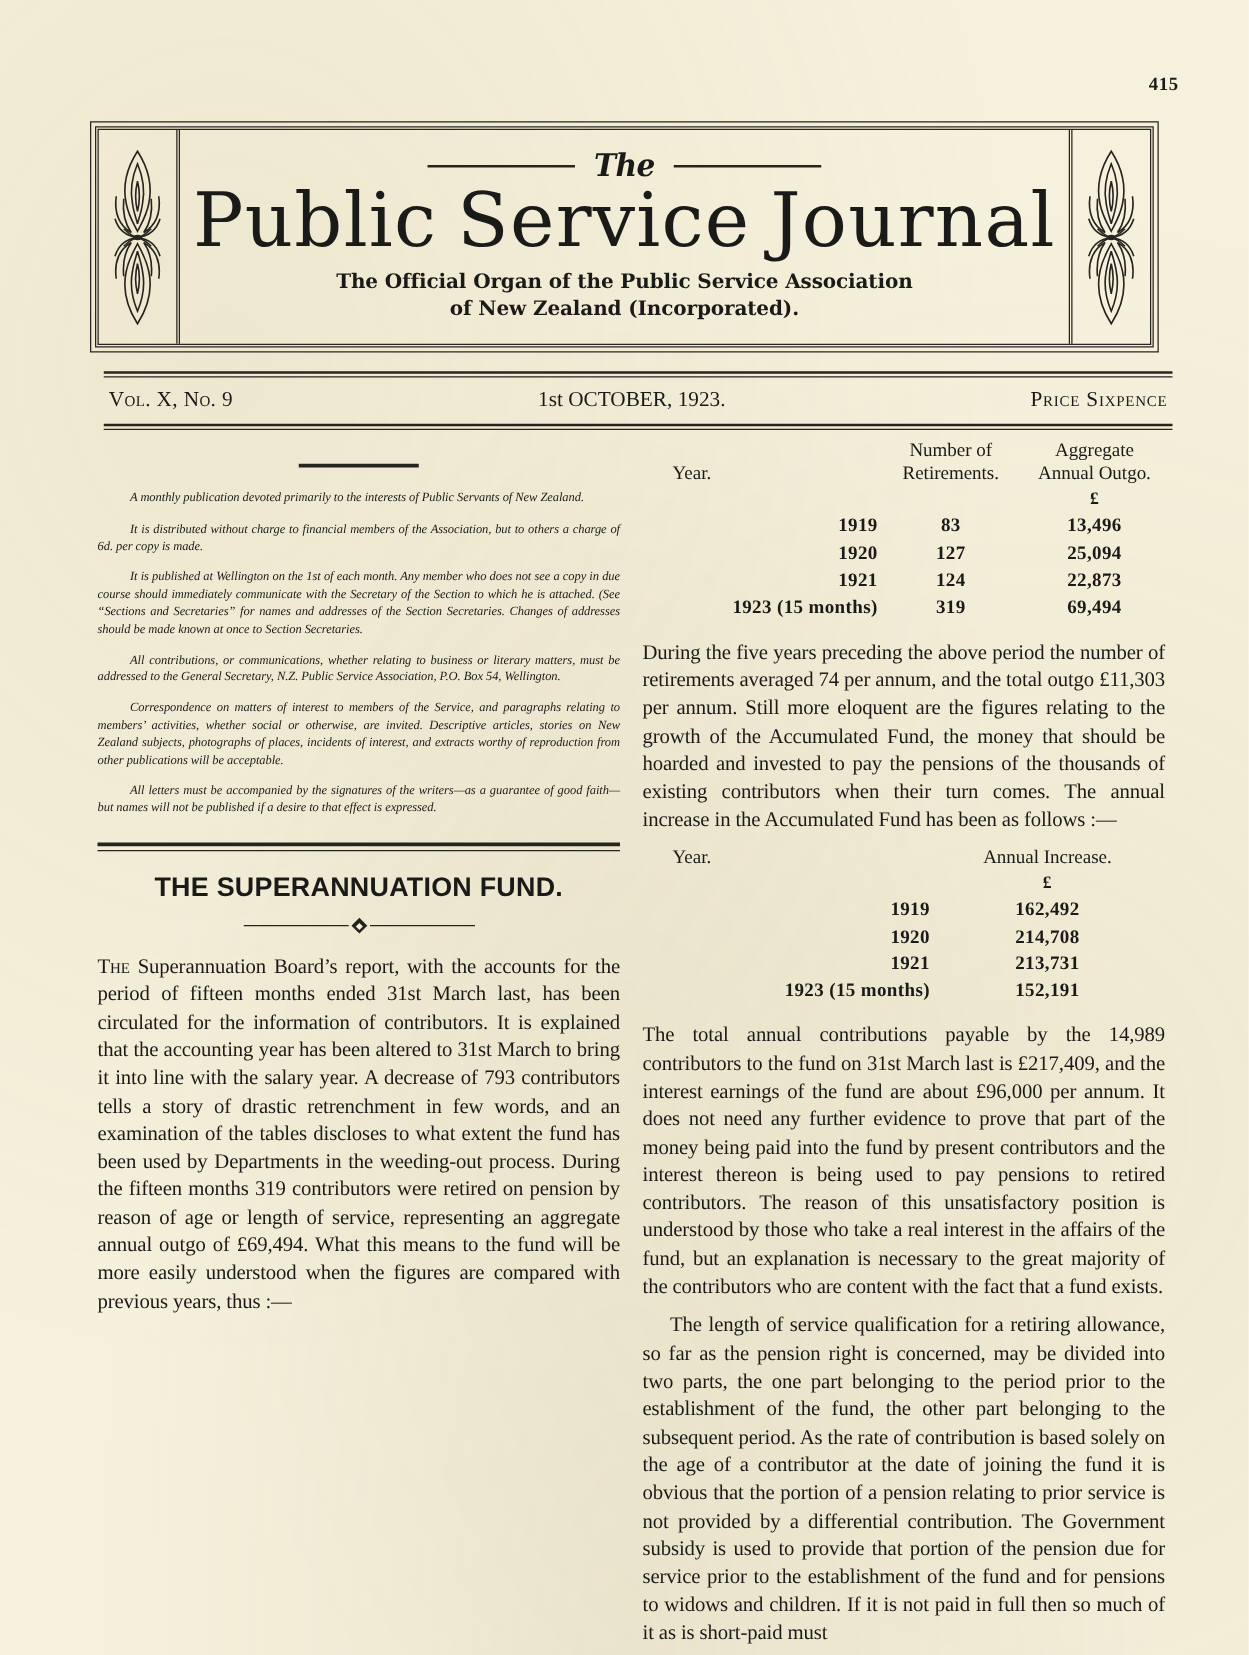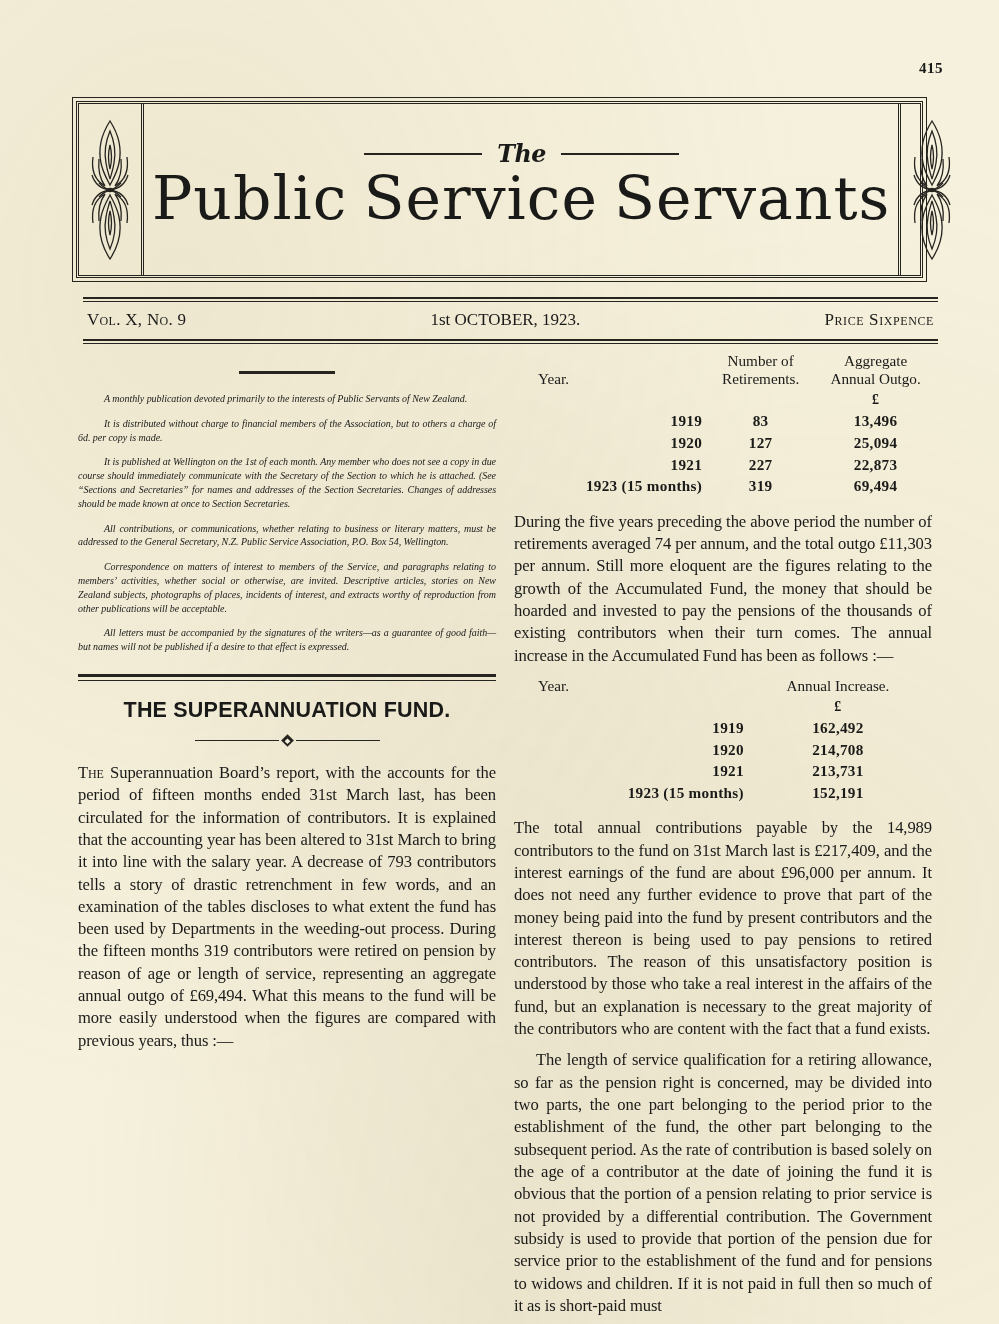--- a/index.html
+++ b/index.html
@@ -301,21 +301,25 @@
       </svg>
     </div>
 
     <div class="masthead-center">
       <div class="the-line">
         <span class="the-rule"></span>
         <span class="the-word">The</span>
         <span class="the-rule"></span>
       </div>
       <div class="journal-title">
-        <span>Public</span><span class="sp"></span><span>Service</span><span class="sp"></span><span>Servants</span>
+        <span>Public</span><span class="sp"></span><span>Service</span><span class="sp"></span><span>Journal</span>
+      </div>
+      <div class="subtitle">
+        <div>The Official Organ of the Public Service Association</div>
+        <div>of New Zealand (Incorporated).</div>
       </div>
     </div>
 
     <div class="orn-col right">
       <svg width="46" height="150" viewBox="0 0 46 150">
         <g fill="none" stroke="#26241f" stroke-width="1.3">
           <path d="M23 6 C14 20 11 34 14 48 C16 58 20 64 23 70 C26 64 30 58 32 48 C35 34 32 20 23 6 Z"></path>
           <path d="M23 16 C18 28 17 38 19 48 C20 55 22 60 23 64 C24 60 26 55 27 48 C29 38 28 28 23 16 Z"></path>
           <path d="M23 30 C21 38 21 46 23 54 C25 46 25 38 23 30 Z"></path>
           <path d="M6 42 C4 56 9 66 18 71 C13 64 11 54 12 44"></path>
@@ -394,21 +398,21 @@
           <td class="c-num">83</td>
           <td class="c-amt">13,496</td>
         </tr>
         <tr>
           <td class="c-year">1920</td>
           <td class="c-num">127</td>
           <td class="c-amt">25,094</td>
         </tr>
         <tr>
           <td class="c-year">1921</td>
-          <td class="c-num">227</td>
+          <td class="c-num">124</td>
           <td class="c-amt">22,873</td>
         </tr>
         <tr>
           <td class="c-year">1923  (15 months)</td>
           <td class="c-num">319</td>
           <td class="c-amt">69,494</td>
         </tr>
       </tbody>
     </table>
   </div>

